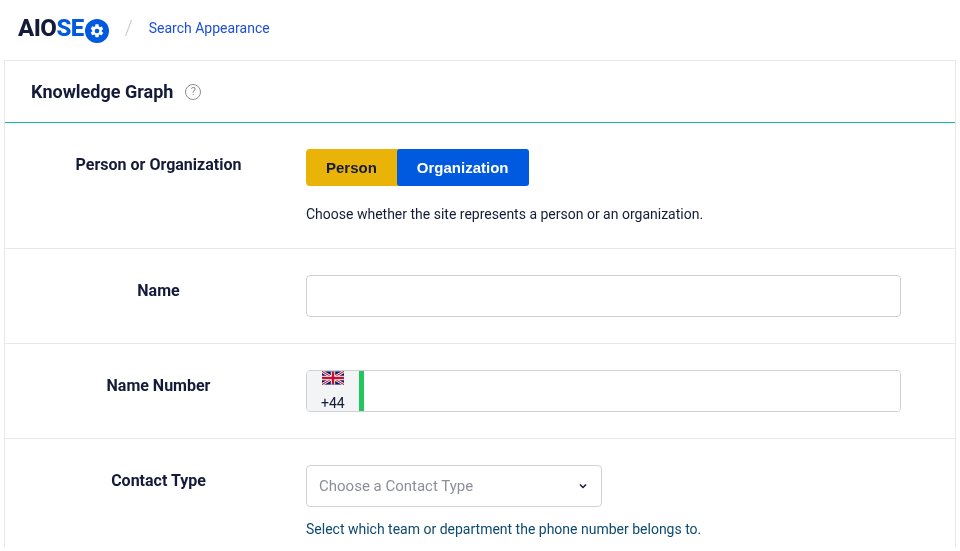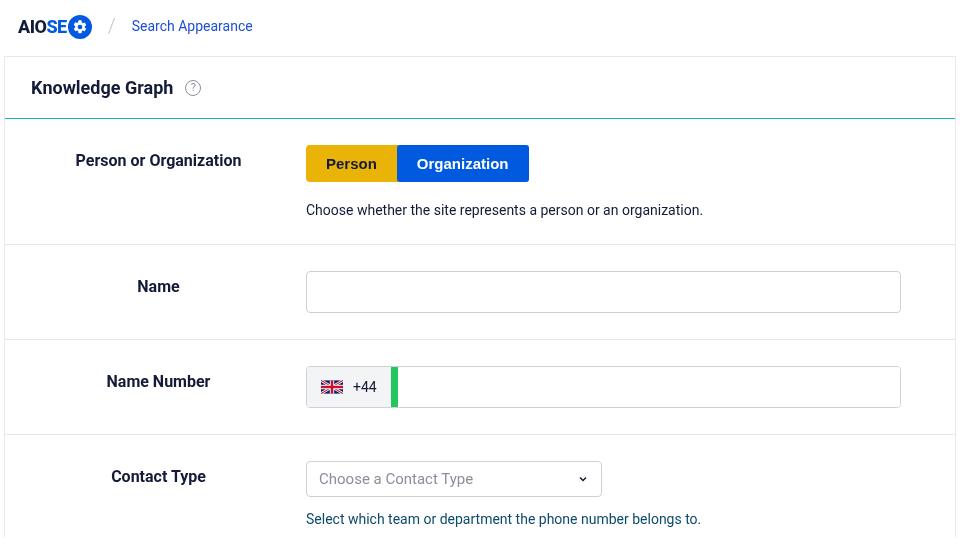--- a/index.html
+++ b/index.html
@@ -11,25 +11,25 @@
     height: 551px;
     overflow: hidden;
   }
   .header {
     display: flex;
     align-items: center;
     padding: 14px 18px 18px 18px;
     gap: 16px;
   }
   .logo {
-    font-size: 18px;
+    font-size: 24px;
     font-weight: 800;
     letter-spacing: -0.5px;
     display: flex;
-    align-items: center;
+    align-items: flex-end;
   }
   .logo .aio { color: #141b38; }
   .logo .se { color: #005ae0; }
   .logo .gear-circle {
     display: inline-flex;
     align-items: center;
     justify-content: center;
     width: 24px;
     height: 24px;
     background: #005ae0;
@@ -139,22 +139,23 @@
     border: 1px solid #d0d1d7;
     border-radius: 4px;
     overflow: hidden;
   }
   .phone-prefix {
     display: flex;
     align-items: center;
     gap: 10px;
     padding: 0 14px;
     background: #f3f4f5;
-    border-right: 7px solid #22c55e;
-    cursor: pointer;
+    border-right: 5px solid #22c55e;
+    cursor: pointer;
+    flex-direction: column;
   }
   .flag {
     width: 22px;
     height: 14px;
   }
   .dial-code {
     font-size: 14px;
     color: #141b38;
   }
   .phone-input {
@@ -163,21 +164,21 @@
     padding: 8px 12px;
     font-size: 15px;
     outline: none;
   }
   .select-wrap {
     position: relative;
     width: 296px;
   }
   .select-box {
     width: 100%;
-    height: 36px;
+    height: 42px;
     border: 1px solid #d0d1d7;
     border-radius: 4px;
     padding: 8px 12px;
     font-size: 15px;
     color: #8c8f9a;
     background: #fff;
     display: flex;
     align-items: center;
     justify-content: space-between;
     cursor: pointer;

